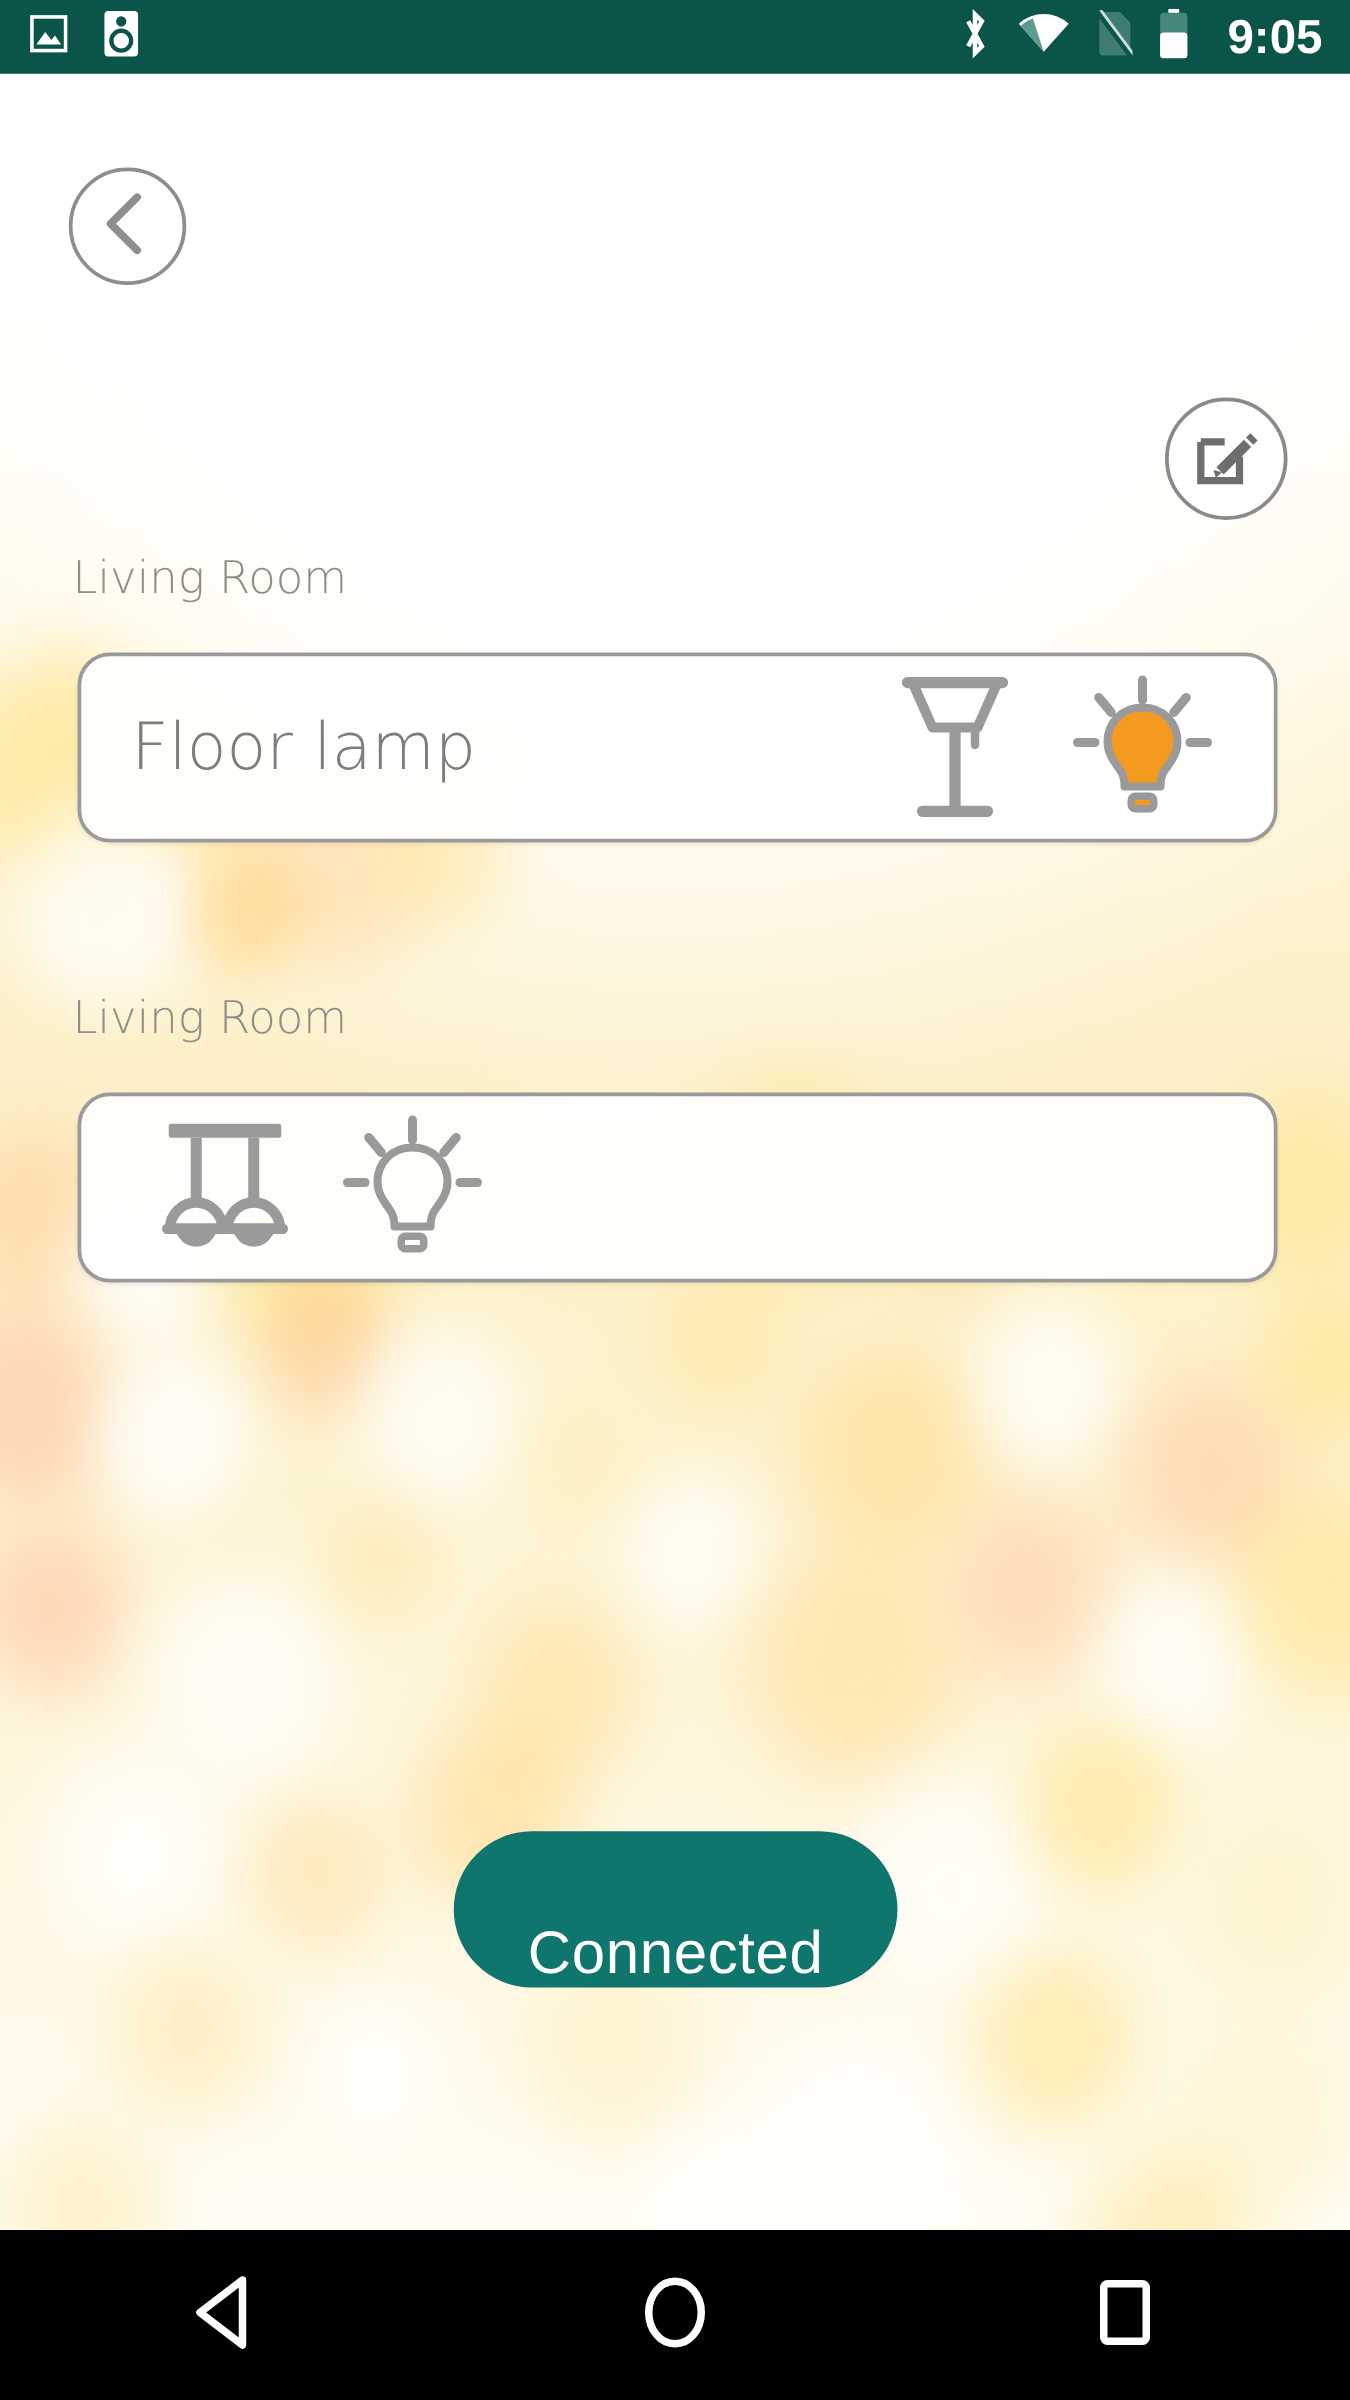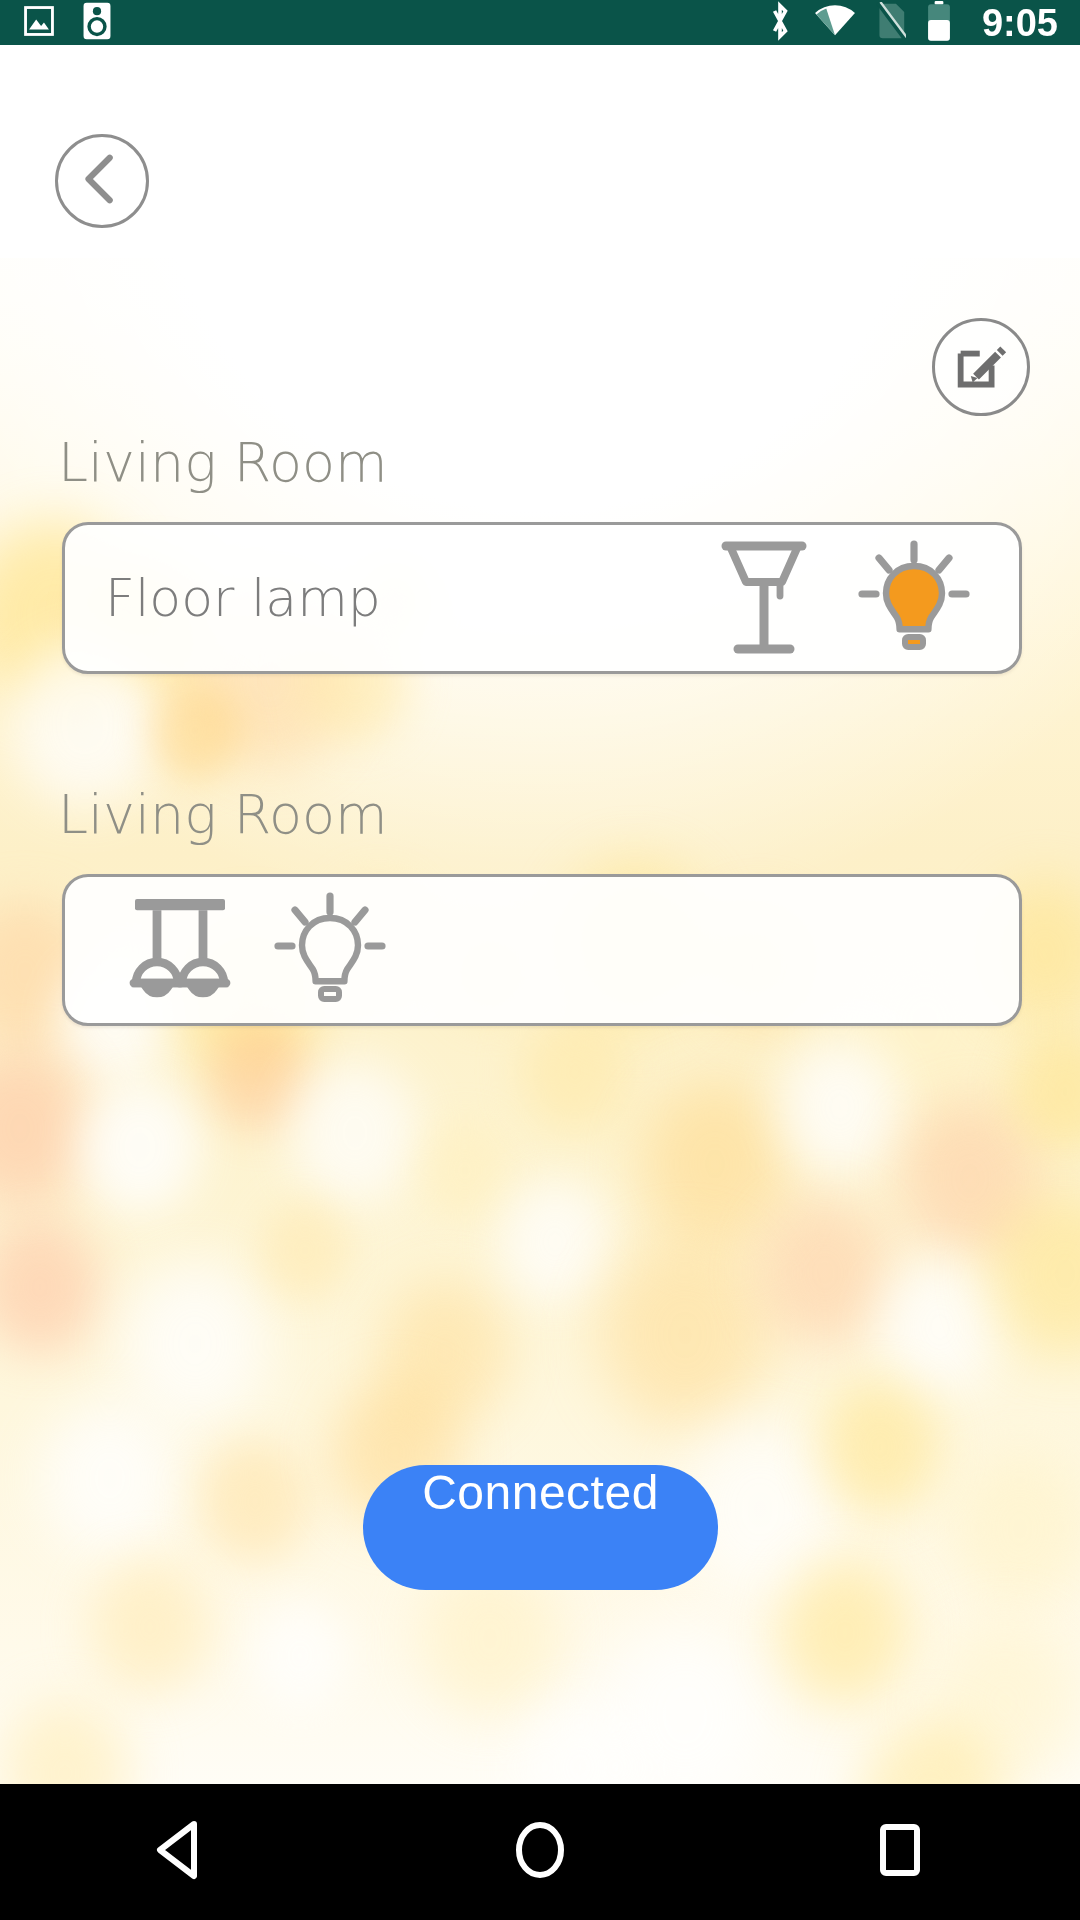--- a/index.html
+++ b/index.html
@@ -12,21 +12,21 @@
   .phone {
     position:relative;
     width:1080px; height:1920px;
     overflow:hidden;
     background:#ffffff;
   }
 
   
   .statusbar {
     position:absolute; top:0; left:0;
-    width:1080px; height:45px;
+    width:1080px; height:59px;
     background:#0a5449;
     display:flex; align-items:center;
     padding:0 22px;
     z-index:30;
   }
   .sb-left { display:flex; align-items:center; gap:26px; }
   .sb-right { margin-left:auto; display:flex; align-items:center; gap:20px; }
   .sb-time {
     color:#ffffff; font-size:38px; font-weight:bold;
     letter-spacing:0px; margin-left:10px;
@@ -85,21 +85,21 @@
     border-radius:50%;
     display:flex; align-items:center; justify-content:center;
     z-index:12;
     background:rgba(255,255,255,0.65);
   }
 
   
   .group { position:absolute; left:0; width:1080px; z-index:12; }
   .group-label {
     margin-left:58px;
-    font-size:54px;
+    font-size:36px;
     font-weight:300;
     color:#8f8f86;
     font-family:"DejaVu Sans", sans-serif;
     letter-spacing:0px;
     line-height:66px;
   }
   .card {
     margin:26px 58px 0 62px;
     height:152px;
     border:3px solid #9a9a9a;
@@ -118,23 +118,23 @@
     letter-spacing:0px;
   }
   .card-icon { width:150px; display:flex; align-items:center; justify-content:center; }
   .card-bulb { width:150px; display:flex; align-items:center; justify-content:center; }
 
   
   .connected-btn {
     position:absolute;
     left:363px; top:1465px;
     width:355px; height:125px;
-    background:#3b82f6;
+    background:#0f766e;
     border-radius:64px;
-    display:flex; align-items:flex-start; justify-content:center;
+    display:flex; align-items:flex-end; justify-content:center;
     z-index:14;
   }
   .connected-btn span {
     color:#ffffff;
     font-size:48px;
     font-weight:400;
     letter-spacing:0.5px;
   }
 
   

